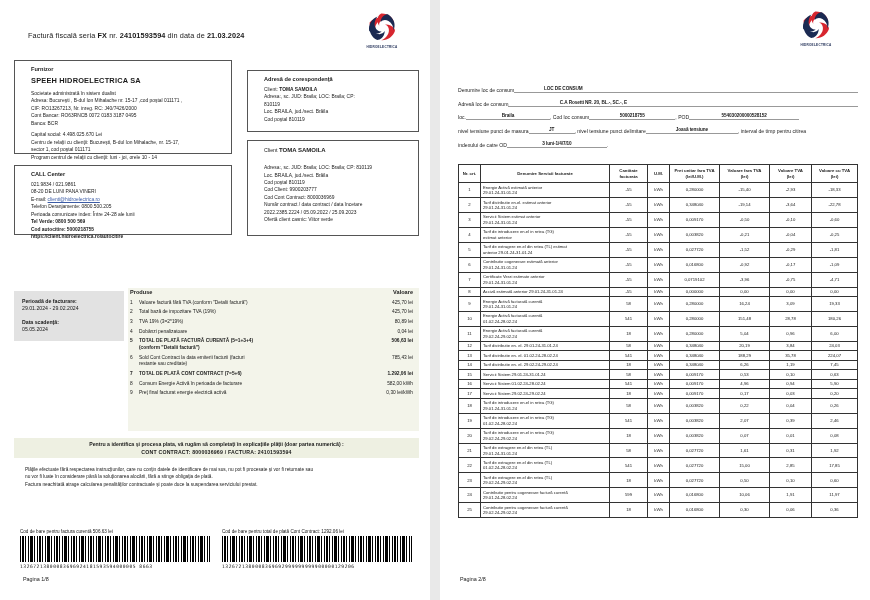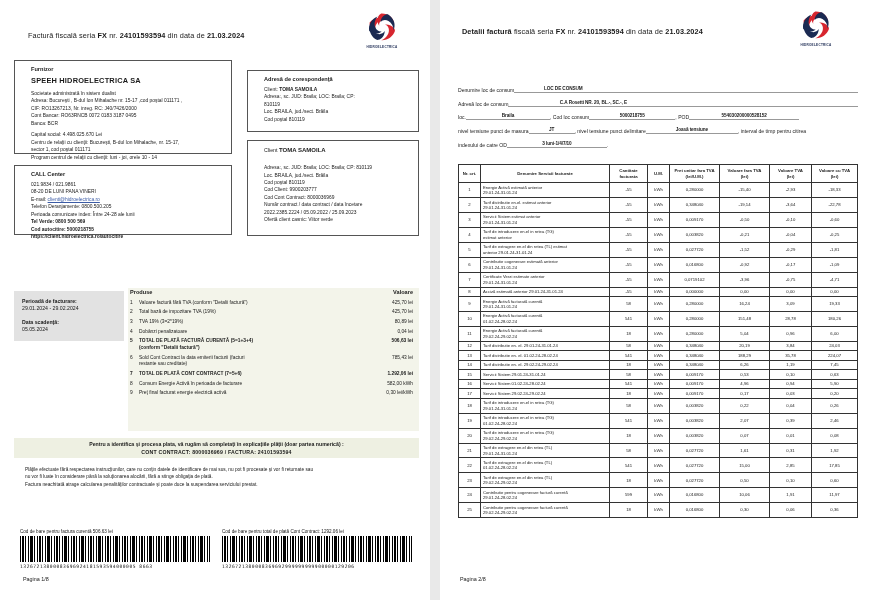--- a/index.html
+++ b/index.html
@@ -358,23 +358,20 @@
       <div class="bc-cap">Cod de bare pentru total de plată Cont Contract: 1292.06 lei</div>
       <div class="bc-bars"></div>
       <div class="bc-num">1326721380008369692999999999900000129206</div>
     </div>
 
     <div class="pagina" style="left:23px; top:576px;">Pagina 1/8</div>
   </div>
 
   <div class="page page-right">
 
-    <div class="doc-title" style="left:22px; top:27px;">
-      <b>Detalii factură</b><span> fiscală seria </span><b>FX</b><span> nr. </span><b>24101593594</b><span> din data de </span><b>21.03.2024</b>
-    </div>
 
     <div class="logo" style="left:353px; top:8px;">
       <svg width="40" height="34" viewBox="0 0 100 100">
         <g transform="translate(50,50)">
           <g fill="#d7262f">
             <path d="M0,-40 C18,-40 34,-28 36,-10 C30,-18 18,-24 6,-22 C-4,-20 -10,-12 -8,-4 C-14,-12 -16,-26 -8,-35 C-6,-38 -3,-40 0,-40 Z"></path>
             <path d="M38,12 C32,29 16,40 -2,39 C8,35 18,26 20,14 C22,4 17,-4 9,-7 C18,-8 30,-4 36,5 C38,7 38,10 38,12 Z"></path>
             <path d="M-36,-14 C-24,-27 -6,-31 9,-24 C-2,-23 -13,-17 -18,-6 C-22,3 -19,12 -12,16 C-21,15 -31,8 -35,-2 C-36,-6 -37,-10 -36,-14 Z"></path>
           </g>
           <g fill="#1b2a52">

